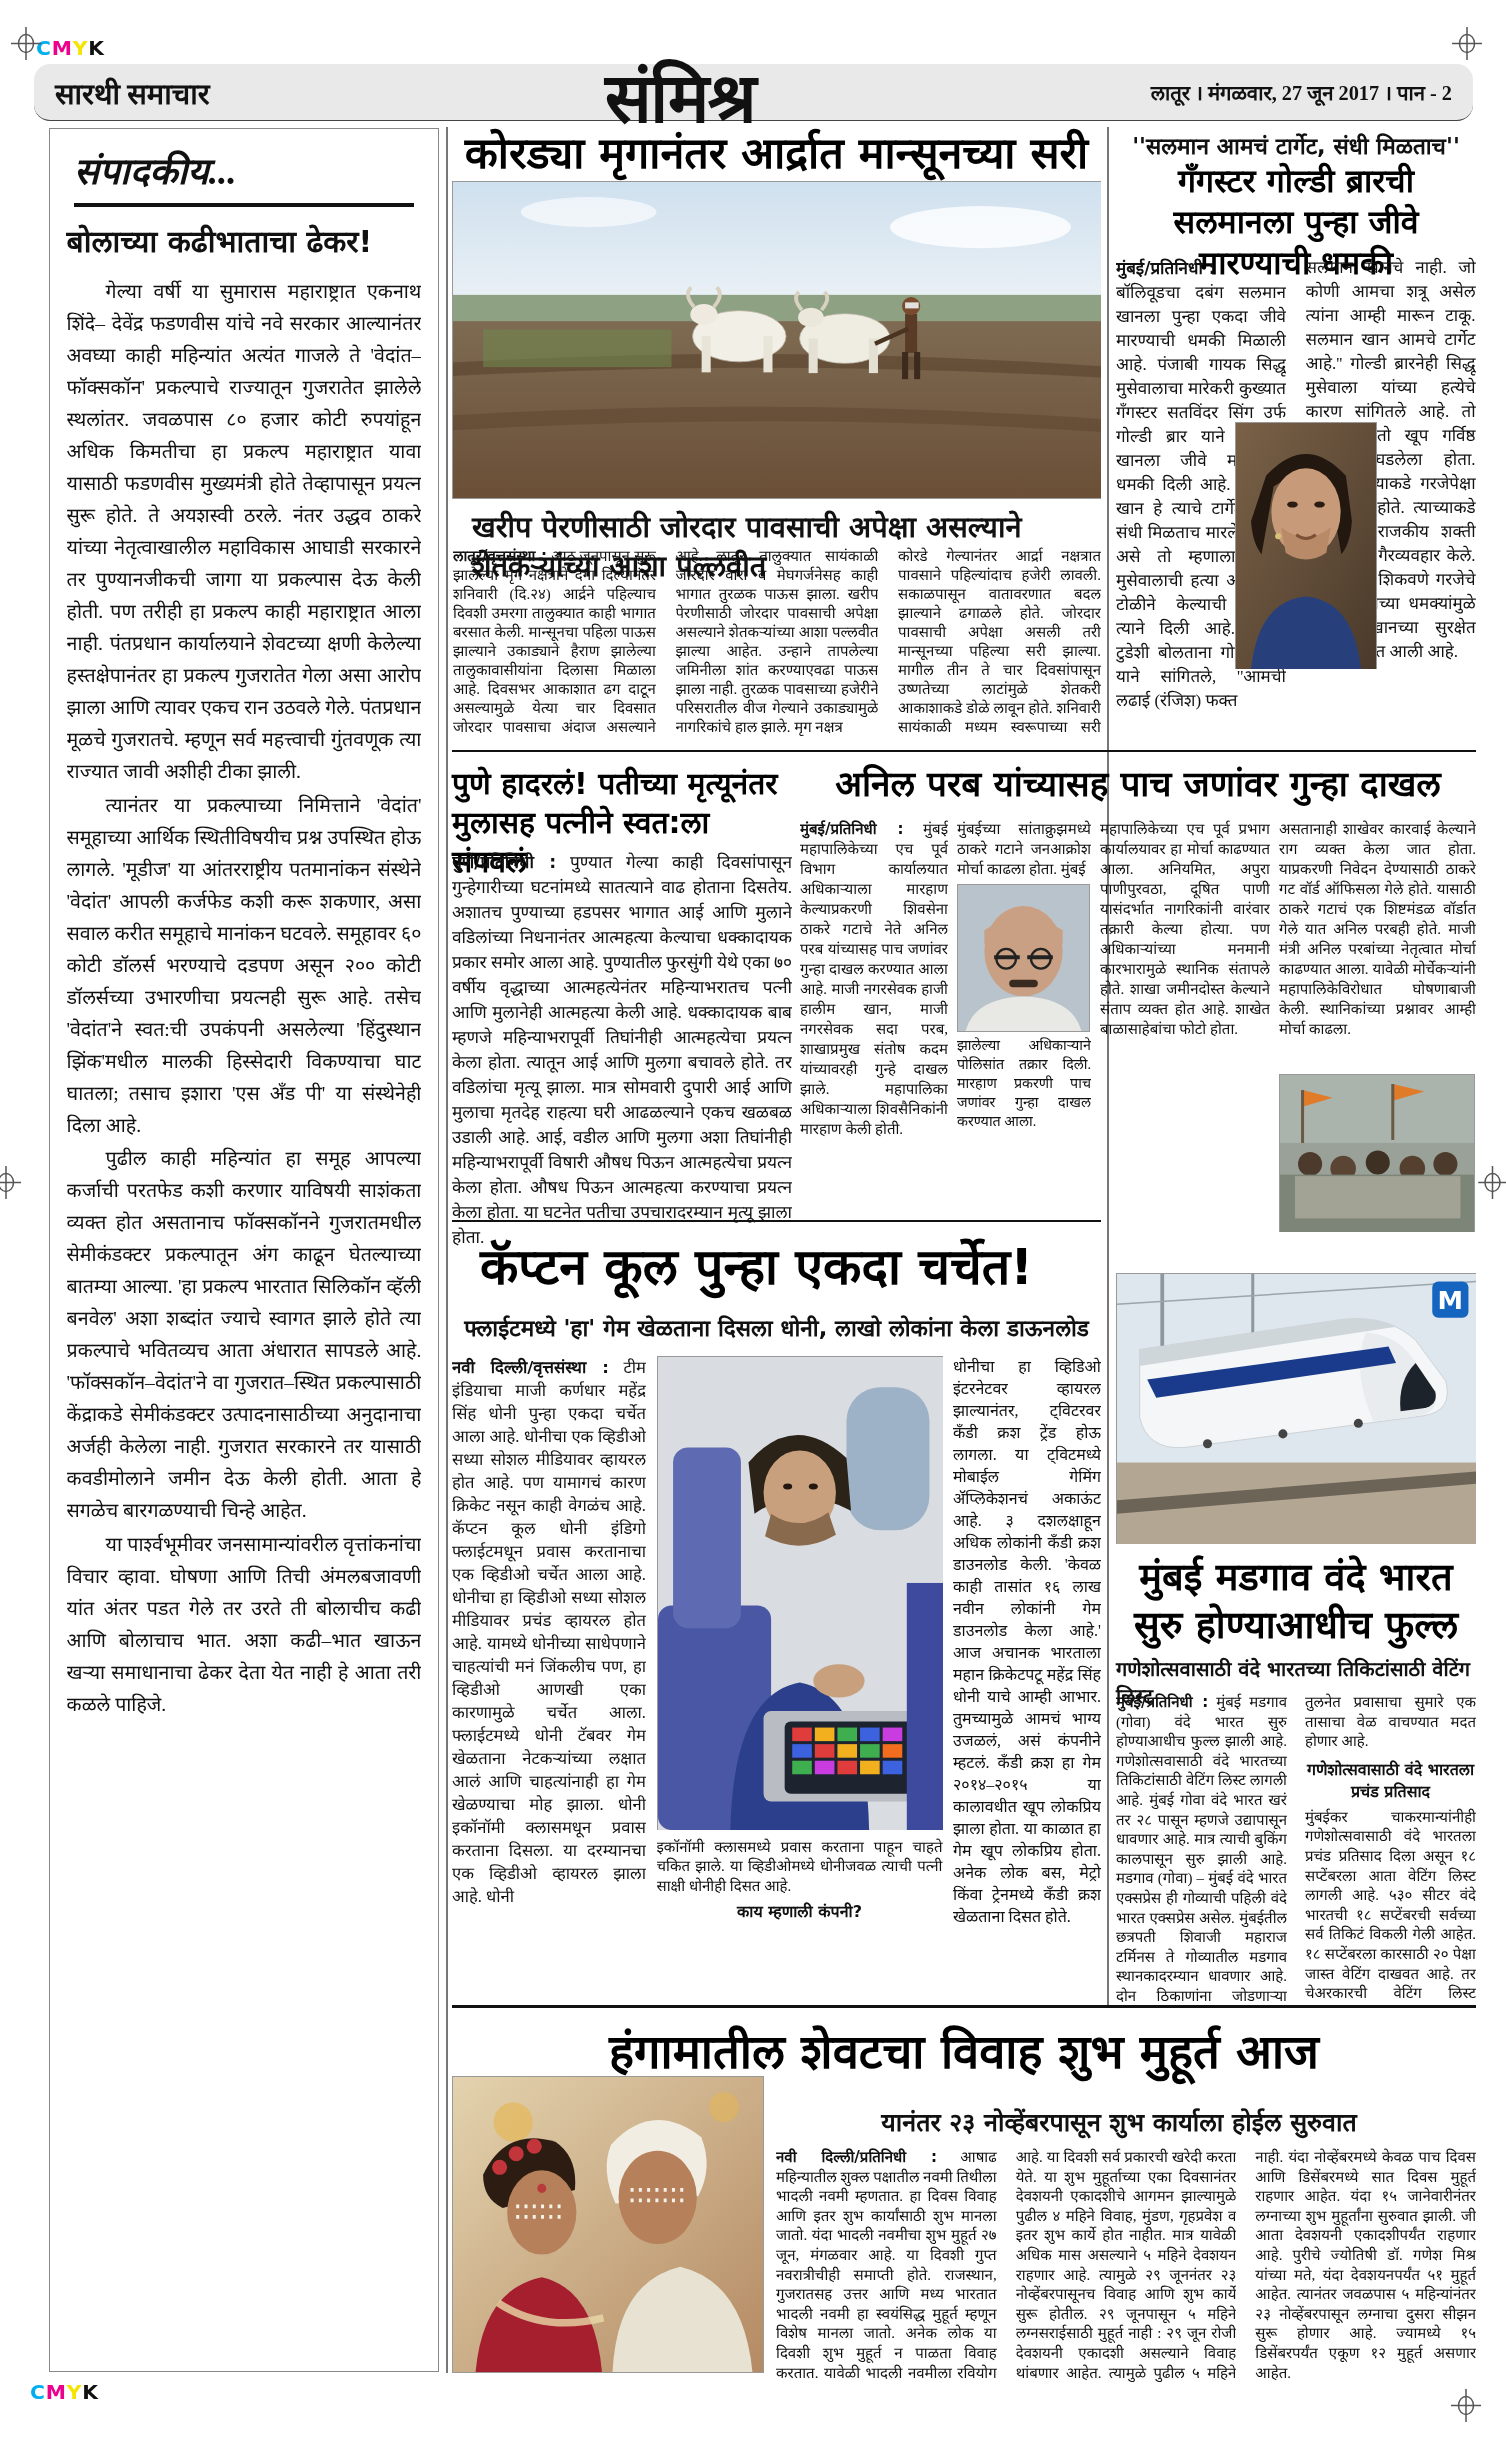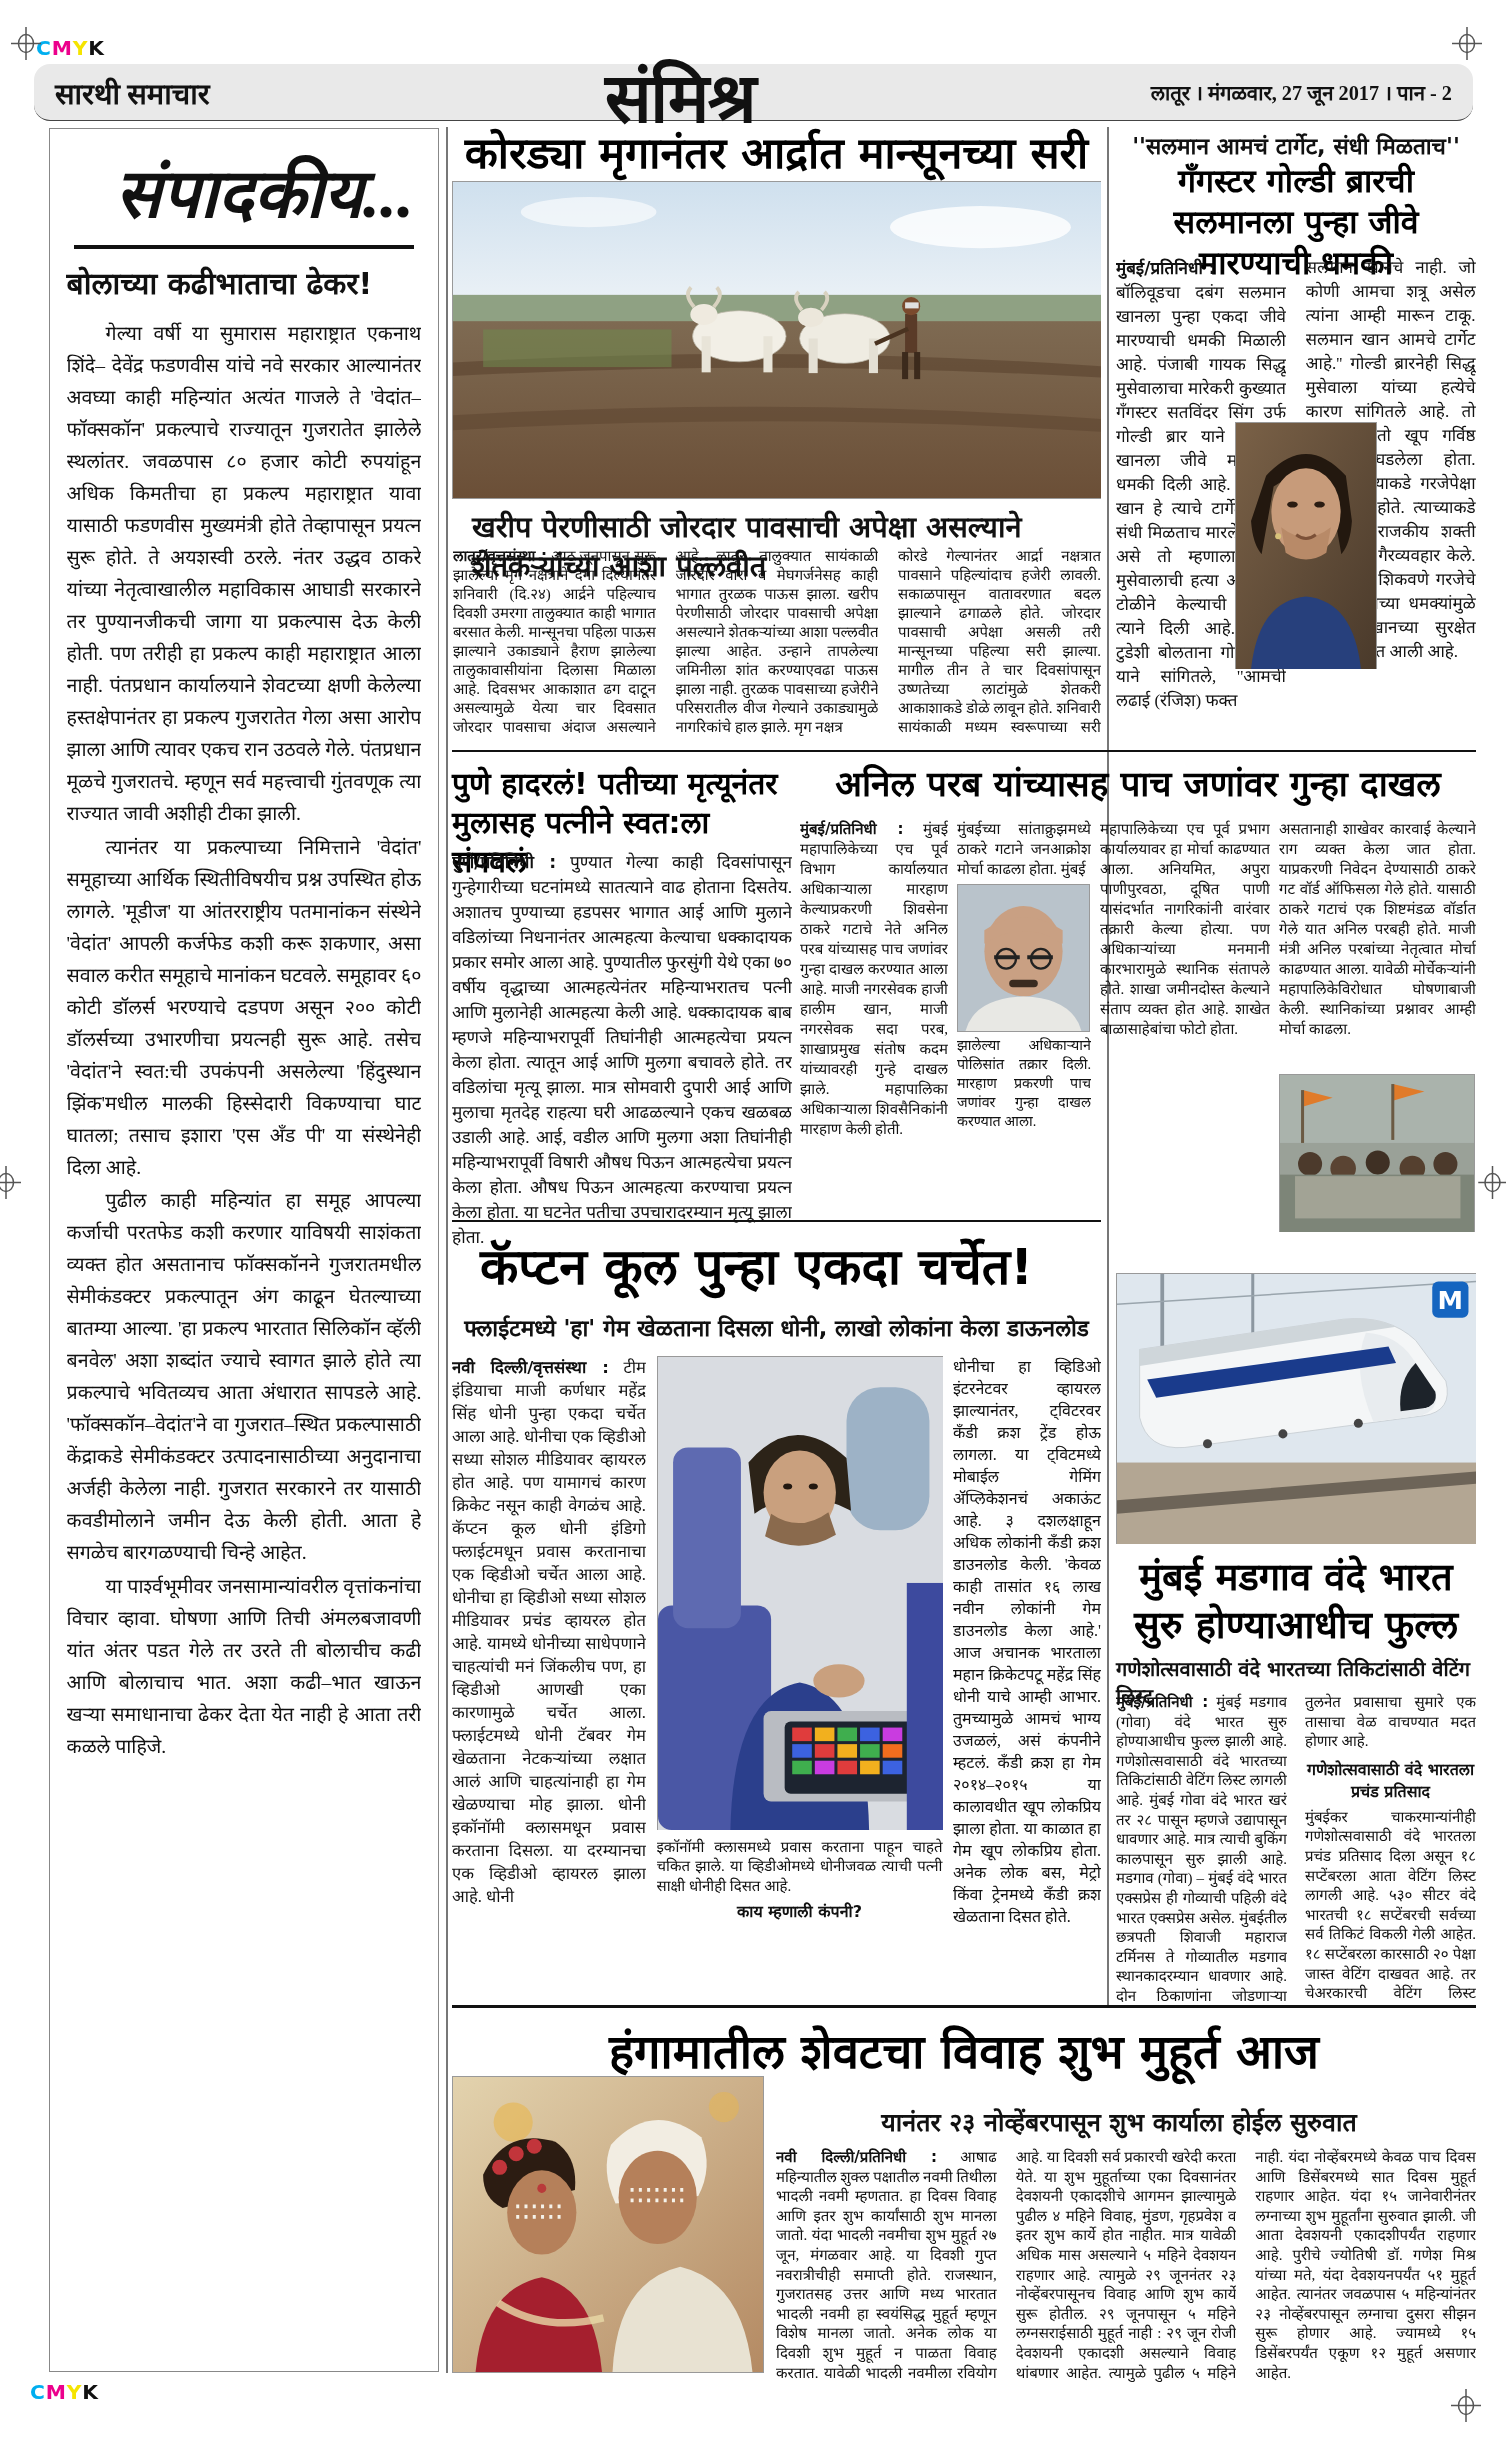--- a/index.html
+++ b/index.html
@@ -19,21 +19,21 @@
         font-family:"DejaVu Sans","Liberation Sans",sans-serif;transform:translateY(6px);}
   .band .dt{font-size:20.3px;font-weight:bold;}
   .cmyk{font-family:"DejaVu Sans",sans-serif;font-size:20.3px;font-weight:bold;letter-spacing:0.8px;}
   .cmyk .c{color:#00aeef}.cmyk .m{color:#ec008c}.cmyk .y{color:#f5e400}.cmyk .k{color:#111}
   .regmark svg{display:block}
   
   .h-rule{background:#111;}
   .v-rule{background:#777;width:1.5px;}
   
   .ed-box{border:1.1px solid #888;box-sizing:border-box;padding:12px 16.6px;background:#fff;}
-  .ed-kicker{font-size:68px;font-weight:bold;font-style:italic;text-align:right;
+  .ed-kicker{font-size:37px;font-weight:bold;font-style:italic;text-align:left;
      border-bottom:4.5px solid #111;padding-bottom:7.5px;margin:3px 7.5px 13.6px 7.5px;}
   .ed-head{font-size:30px;font-weight:bold;font-family:"DejaVu Sans",sans-serif;margin:4.5px 0 15px 0;}
   .ed-body p{font-size:19.6px;line-height:32px;text-align:justify;text-indent:39px;margin:0 0 1.5px 0;}
   
   .byline{font-weight:bold;font-family:"DejaVu Sans",sans-serif;}
   .cols{display:flex;}
   .minihead{font-weight:bold;font-family:"DejaVu Sans",sans-serif;text-align:center;}
   
   .head-xl{font-weight:800;font-family:"DejaVu Sans",sans-serif;color:#000;}
   .photo{box-sizing:border-box;border:0.8px solid #999;}

